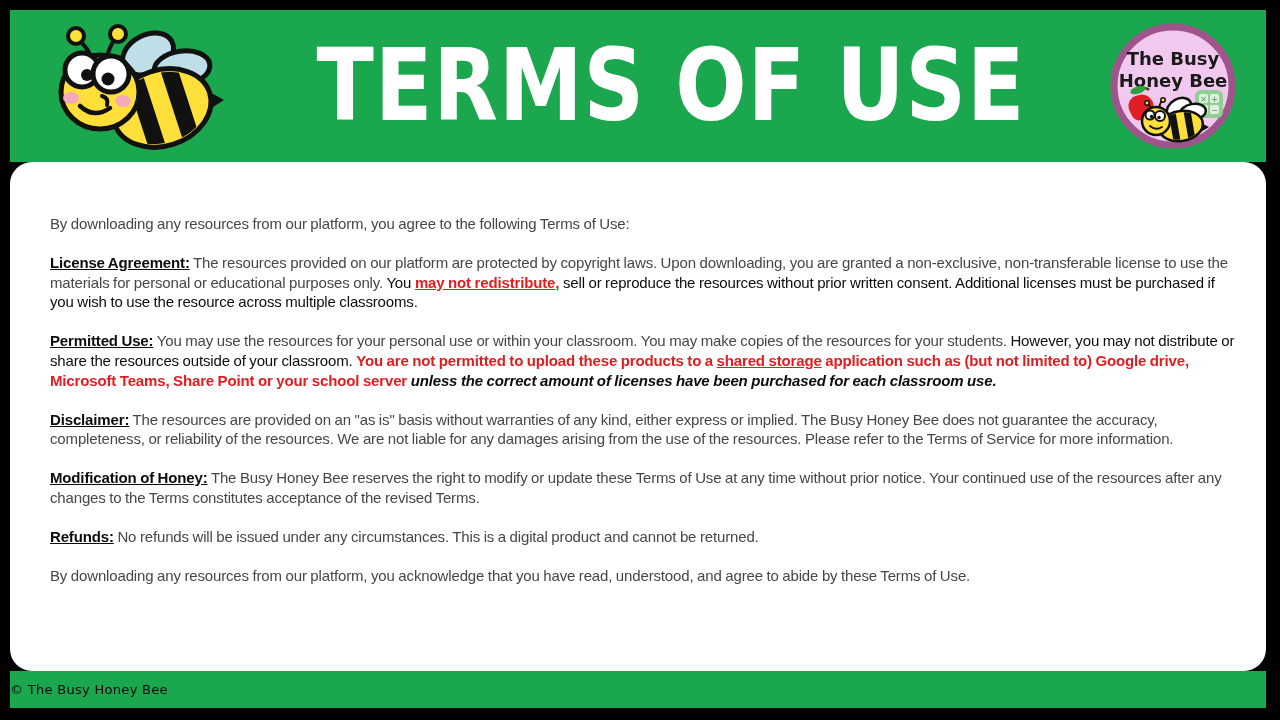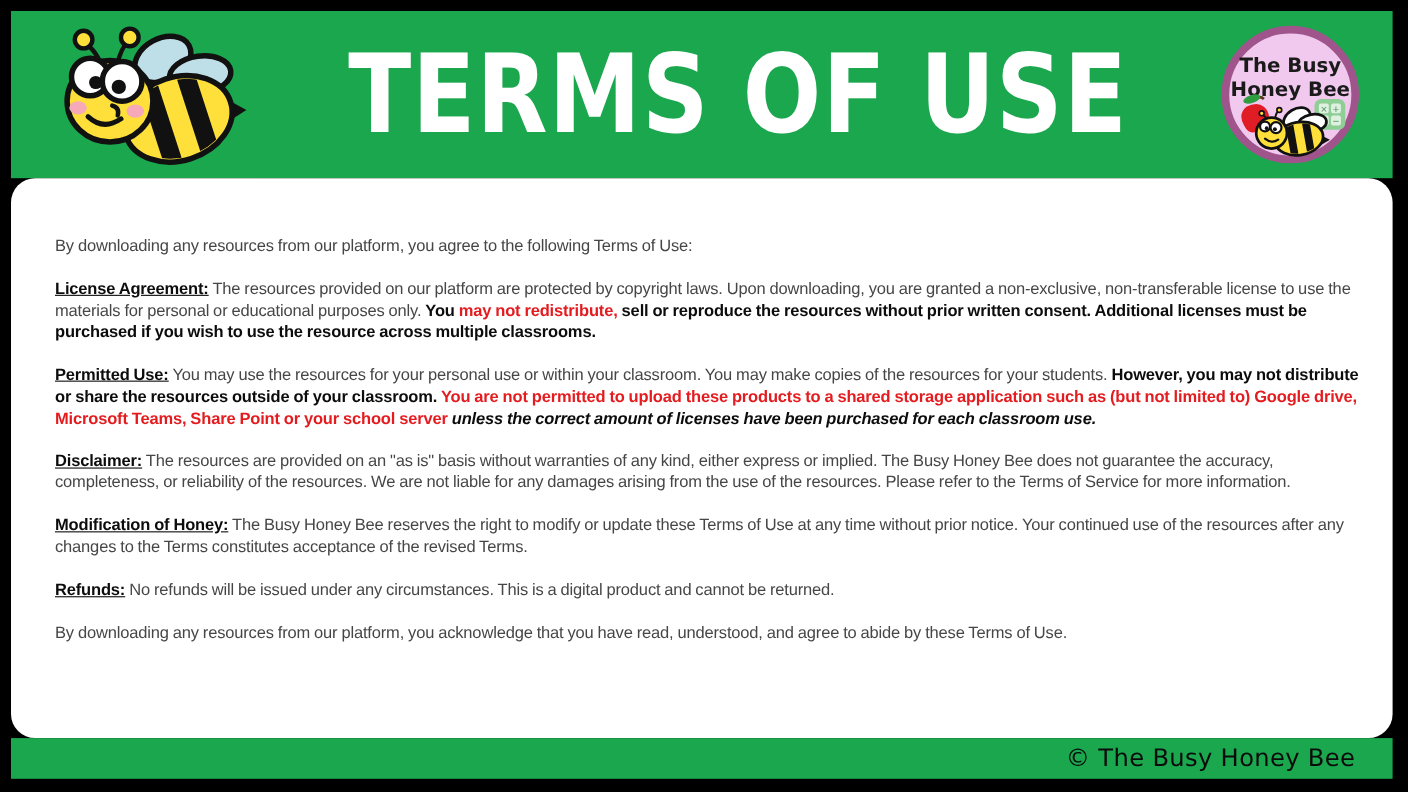--- a/index.html
+++ b/index.html
@@ -38,32 +38,32 @@
   
   .doc{
     background:#fff;flex:1 1 auto;
     padding:52px 30px 0 40px;
     color:var(--body-text);
     font-size:15px;line-height:1.32;
     letter-spacing:-0.15px;word-spacing:-0.4px;border-radius:22px;
   }
   .doc p{margin:0 0 19px 0;}
   .r-n{color:var(--body-text);}
-  .r-b{color:var(--ink);font-weight:bold;}
+  .r-b{color:var(--ink);font-weight:normal;}
   .r-hu{color:var(--ink);font-weight:bold;text-decoration:underline;}
   .r-rb{color:var(--red);font-weight:bold;}
-  .r-rbu{color:var(--red);font-weight:bold;}
+  .r-rbu{color:var(--red);font-weight:bold;text-decoration:underline;}
   .r-bi{color:var(--ink);font-weight:bold;font-style:italic;}
   
   .footer{
     background:var(--green);
     height:37px;flex:0 0 37px;
-    display:flex;align-items:center;justify-content:flex-end;
+    display:flex;align-items:center;justify-content:flex-start;
     padding-right:34px;
-    color:#0b0b0b;font-size:22px;letter-spacing:0.3px;
+    color:#0b0b0b;font-size:13px;letter-spacing:0.3px;
     font-family:"DejaVu Sans",sans-serif;
   }
   svg text{font-family:"DejaVu Sans",sans-serif;}
 </style>
 </head>
 <body>
 
 <div class="page">
 
   <div class="header">

